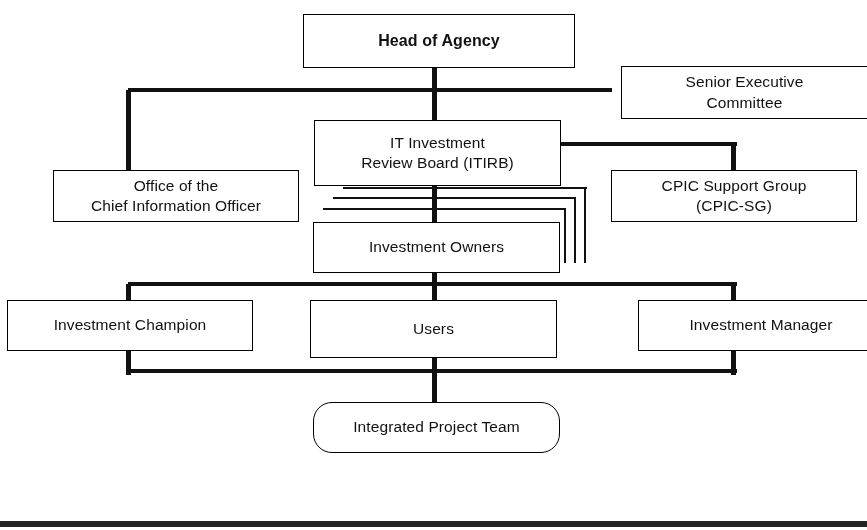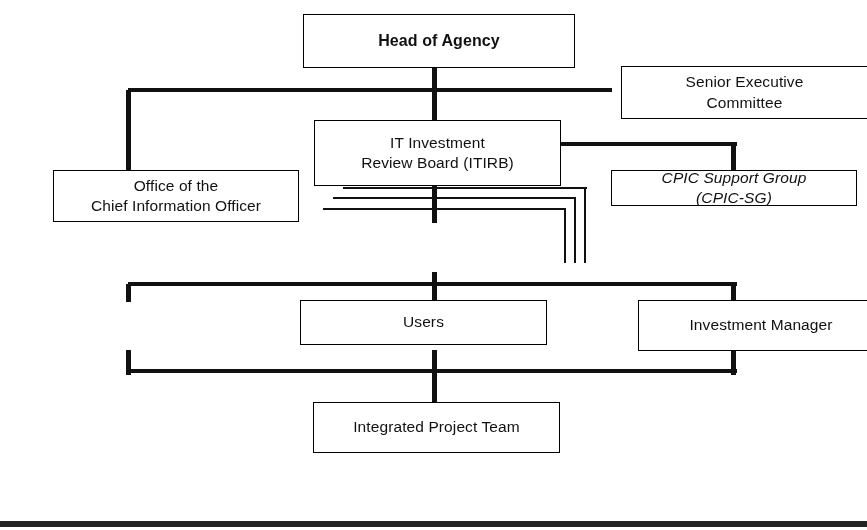--- a/index.html
+++ b/index.html
@@ -76,19 +76,21 @@
     <div class="connector" style="left: 431.5px; top: 350px; width: 5px; height: 24px; background: rgb(17, 17, 17);"></div>
     <div class="connector" style="left: 128px; top: 369px; width: 609px; height: 4px; background: rgb(17, 17, 17);"></div>
     <div class="connector" style="left: 431.5px; top: 371px; width: 5px; height: 32px; background: rgb(17, 17, 17);"></div>
     <div class="node root" style="left: 303px; top: 14px; width: 272px; height: 54px; border-color: rgb(0, 0, 0); color: rgb(17, 17, 17);">Head of Agency</div>
     <div class="node" style="left: 610px; top: 66px; width: 247px; height: 53px; border-color: rgb(0, 0, 0); color: rgb(17, 17, 17); margin-left: 11px;">Senior Executive
 Committee</div>
     <div class="node" style="left: 314px; top: 120px; width: 247px; height: 66px; border-color: rgb(0, 0, 0); color: rgb(17, 17, 17);">IT Investment
 Review Board (ITIRB)</div>
     <div class="node" style="left: 7px; top: 170px; width: 246px; height: 52px; border-color: rgb(0, 0, 0); color: rgb(17, 17, 17); margin-left: 46px;">Office of the
 Chief Information Officer</div>
-    <div class="node" style="left: 611px; top: 170px; width: 246px; height: 36px; border-color: rgb(0, 0, 0); color: rgb(17, 17, 17); font-style: italic;">CPIC Support Group
+    <div class="node" style="left: 611px; top: 170px; width: 246px; height: 52px; border-color: rgb(0, 0, 0); color: rgb(17, 17, 17);">CPIC Support Group
 (CPIC-SG)</div>
-    <div class="node" style="left: 300px; top: 300px; width: 247px; height: 45px; border-color: rgb(0, 0, 0); color: rgb(17, 17, 17);">Users</div>
+    <div class="node" style="left: 313px; top: 222px; width: 247px; height: 51px; border-color: rgb(0, 0, 0); color: rgb(17, 17, 17);">Investment Owners</div>
+    <div class="node" style="left: 7px; top: 300px; width: 246px; height: 51px; border-color: rgb(0, 0, 0); color: rgb(17, 17, 17);">Investment Champion</div>
+    <div class="node" style="left: 310px; top: 300px; width: 247px; height: 58px; border-color: rgb(0, 0, 0); color: rgb(17, 17, 17);">Users</div>
     <div class="node" style="left: 611px; top: 300px; width: 246px; height: 51px; border-color: rgb(0, 0, 0); color: rgb(17, 17, 17); margin-left: 27px;">Investment Manager</div>
-    <div class="node" style="left: 313px; top: 402px; width: 247px; height: 51px; border-color: rgb(0, 0, 0); color: rgb(17, 17, 17);">Integrated Project Team</div>
+    <div class="node" style="left: 313px; top: 402px; width: 247px; height: 51px; border-color: rgb(0, 0, 0); color: rgb(17, 17, 17); border-radius: 19px;">Integrated Project Team</div>
     <div class="footer-rule" style="left: 0px; top: 521px; width: 867px; height: 6px;"></div>
   </div>
 
 </body></html>

